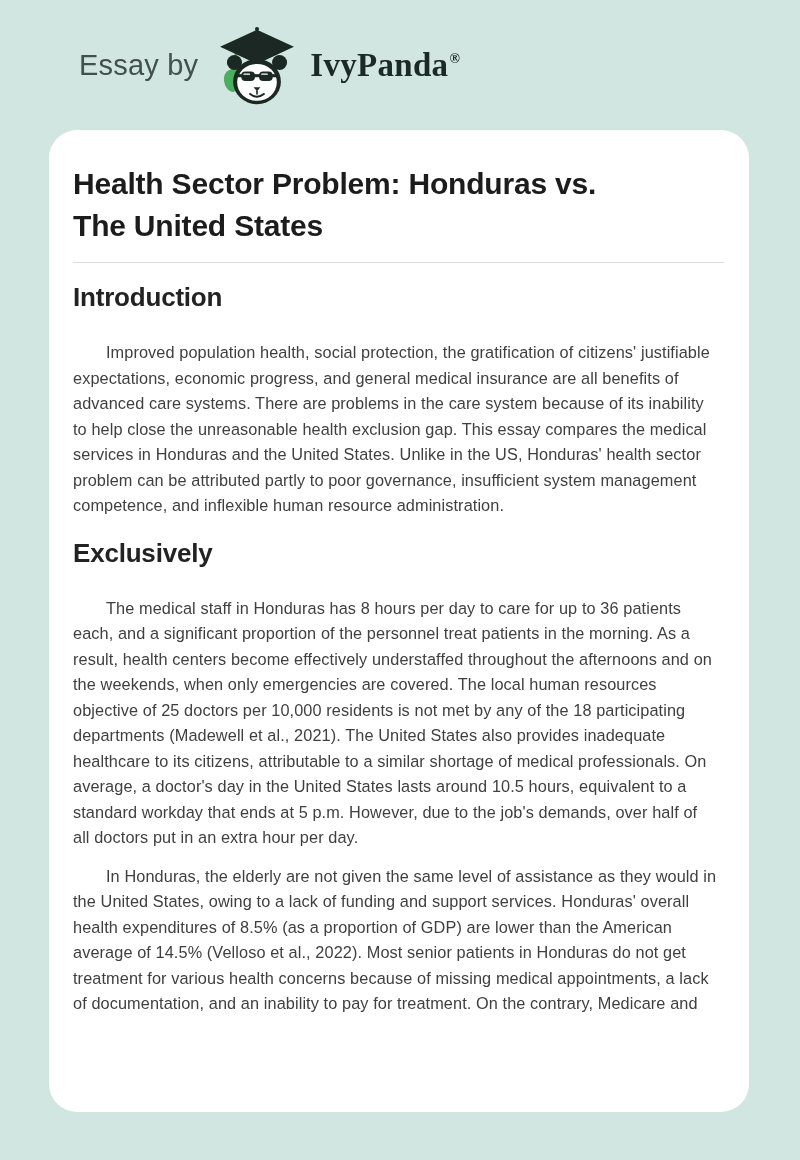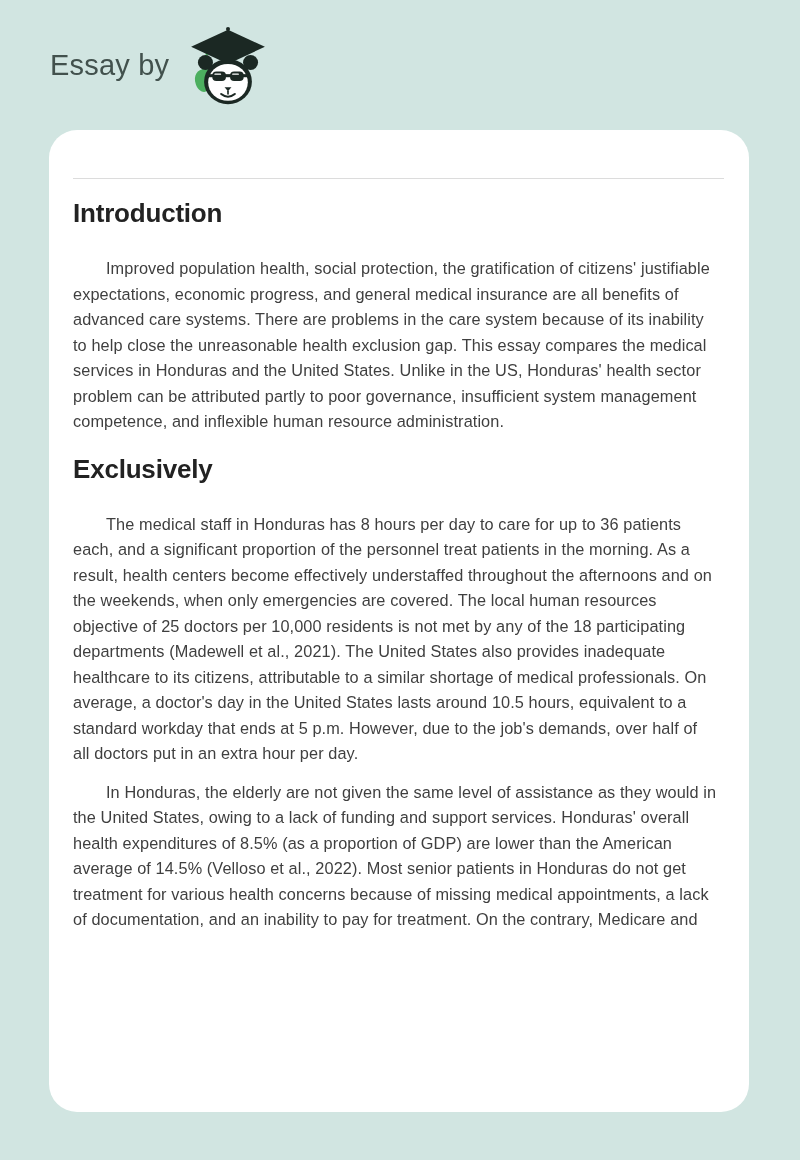--- a/index.html
+++ b/index.html
@@ -12,21 +12,21 @@
     background: #d1e5e1;
     font-family: "Liberation Sans", sans-serif;
     overflow: hidden;
   }
 
   
   .header {
     height: 130px;
     display: flex;
     align-items: center;
-    padding-left: 50px;
+    padding-left: 79px;
     box-sizing: border-box;
   }
   .essay-by {
     font-size: 29px;
     color: #42514d;
     letter-spacing: 0.2px;
   }
   .logo {
     margin: 0 12px 0 18px;
     position: relative;
@@ -143,24 +143,27 @@
       <path d="M60 98 L60 102" stroke="#1b2823" stroke-width="2.4" stroke-linecap="round"></path>
       <path d="M50 102 Q60 110 70 102" stroke="#1b2823" stroke-width="3" fill="none" stroke-linecap="round"></path>
 
       <path d="M50 112 Q60 120 70 112 Q60 117 50 112 Z" fill="#1b2823"></path>
 
       <polygon points="60,8 114,33 60,58 6,33" fill="#1b2823"></polygon>
       <circle cx="60" cy="7" r="3" fill="#1b2823"></circle>
     </svg>
   </span>
 
+  <span class="brand"><span>IvyPanda</span><span class="reg">®</span></span>
 </div>
 
 <div class="card">
 
+  <div class="card-title">Health Sector Problem: Honduras vs.
+The United States</div>
 
 
   <div class="divider"></div>
 
   <div>
     <h2 class="section-heading">Introduction</h2>
     <p class="para">Improved population health, social protection, the gratification of citizens' justifiable
 expectations, economic progress, and general medical insurance are all benefits of
 advanced care systems. There are problems in the care system because of its inability
 to help close the unreasonable health exclusion gap. This essay compares the medical

